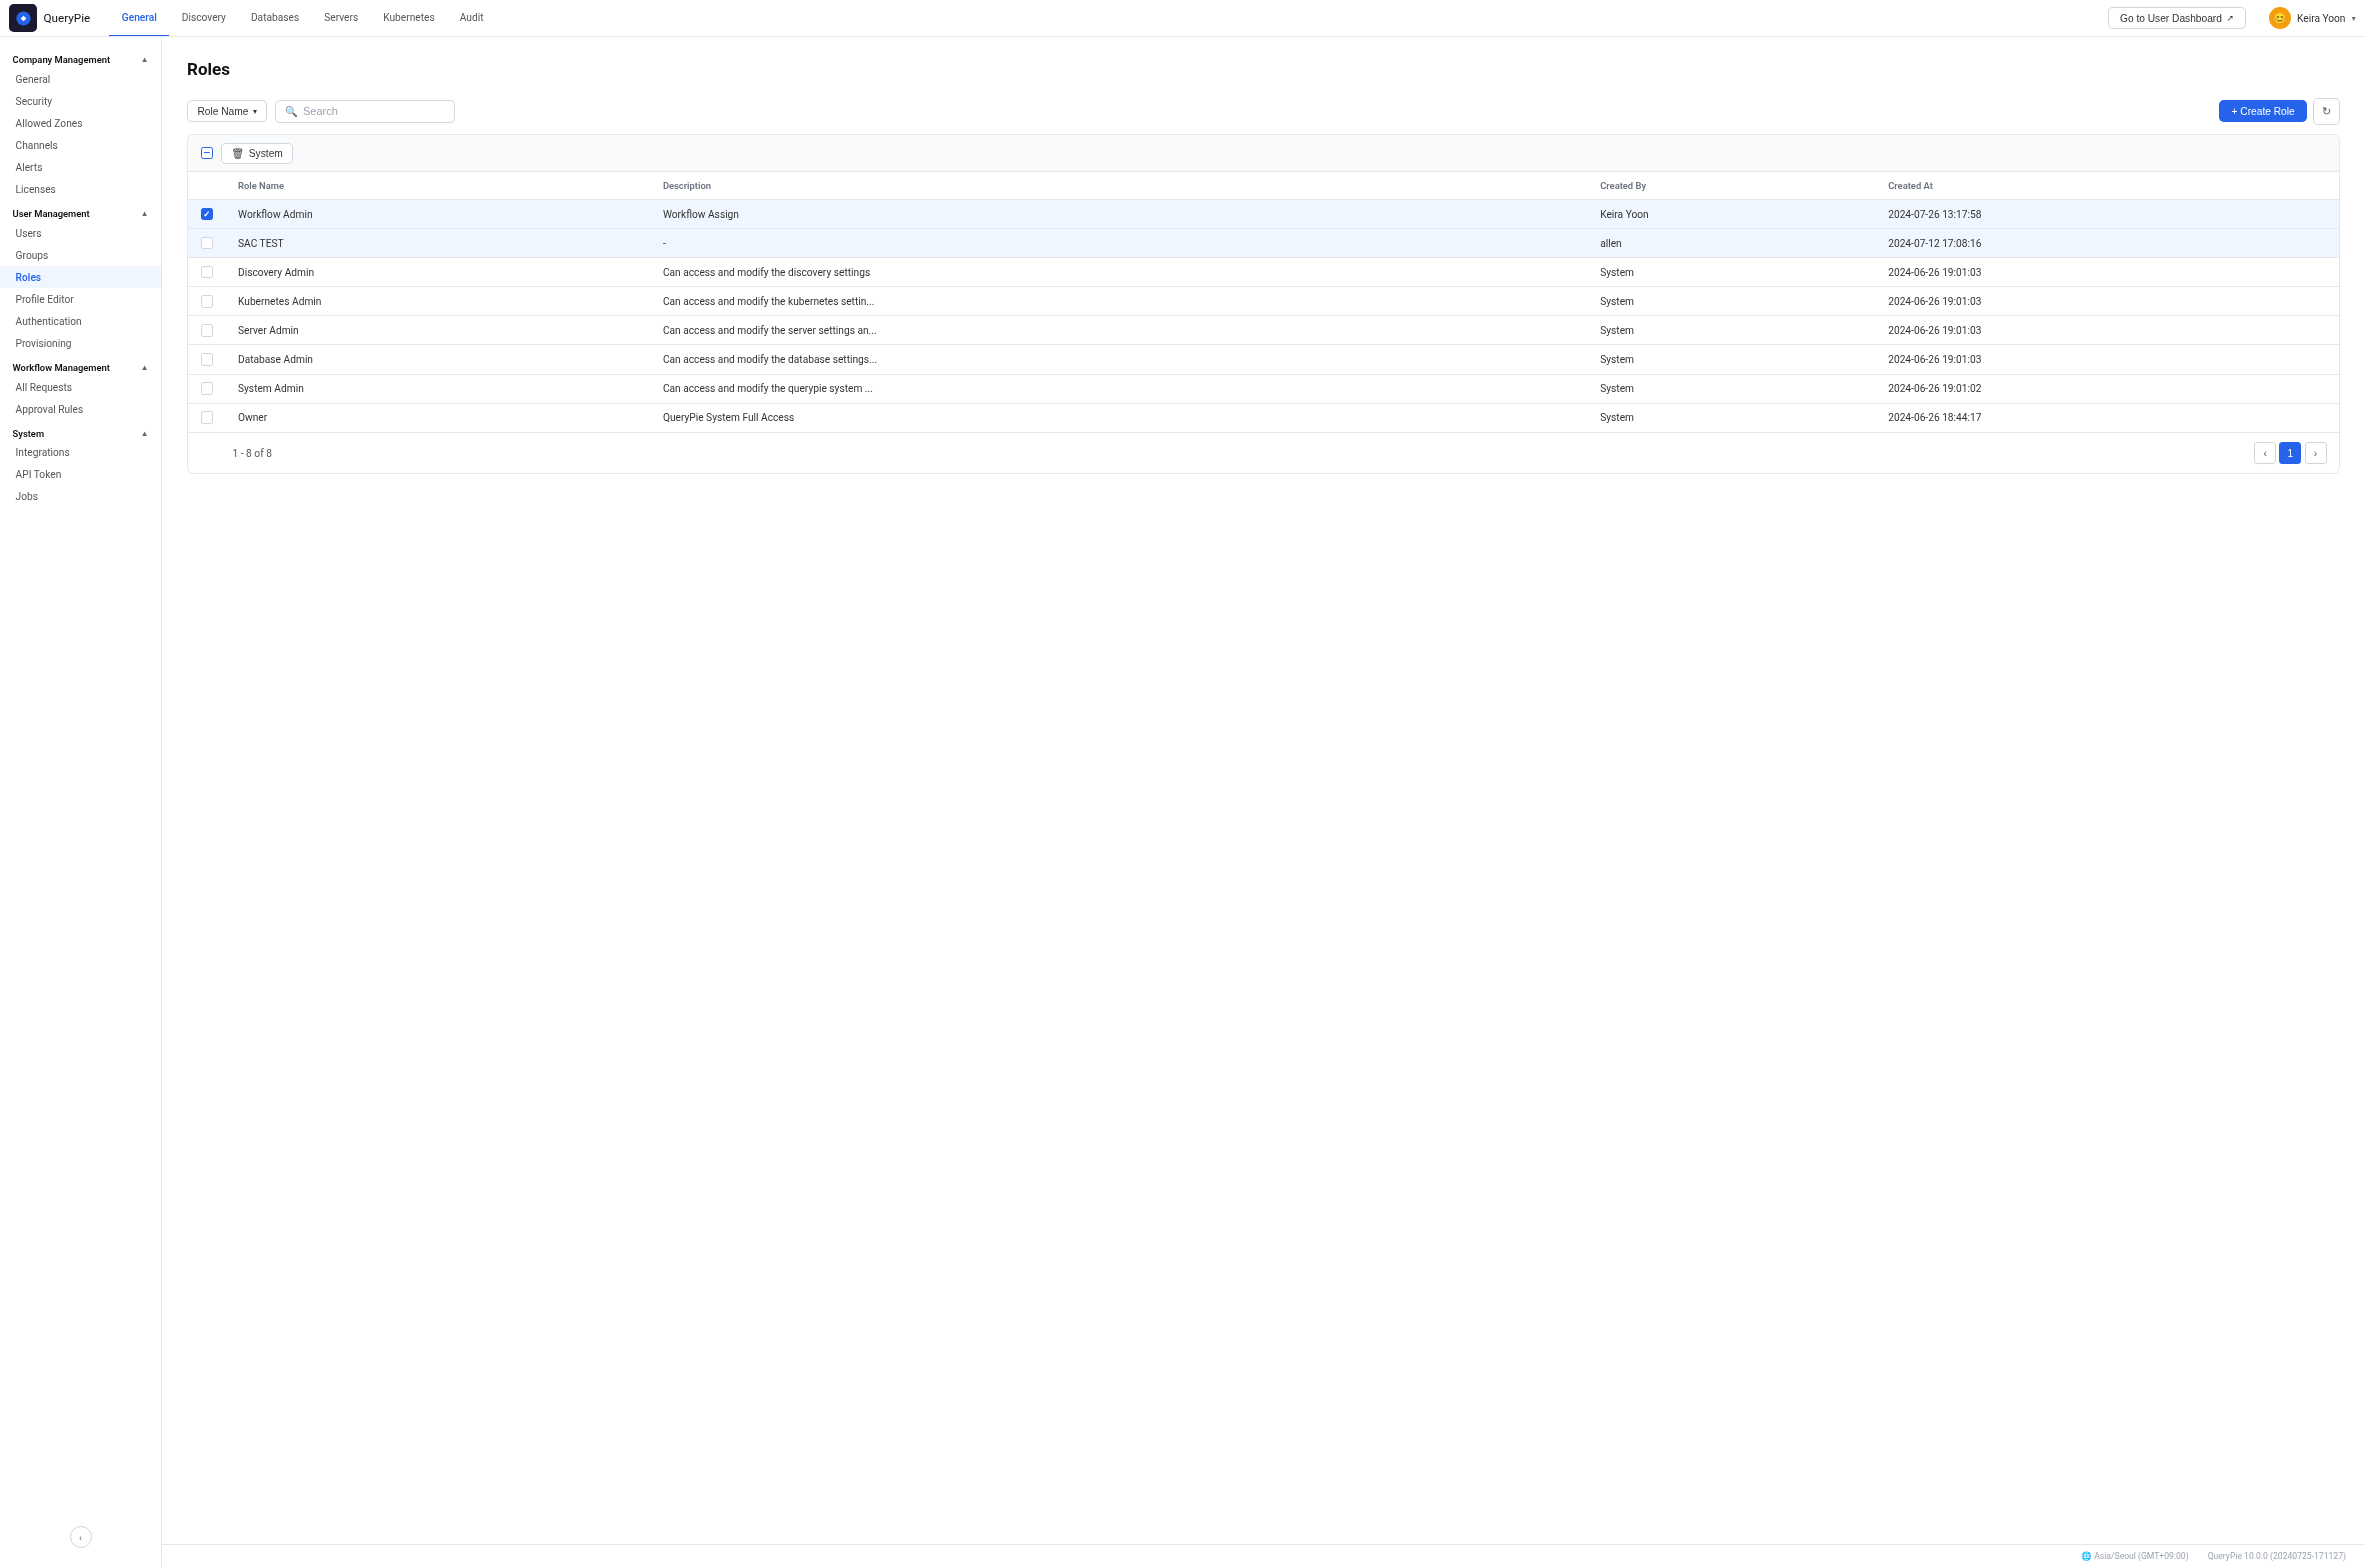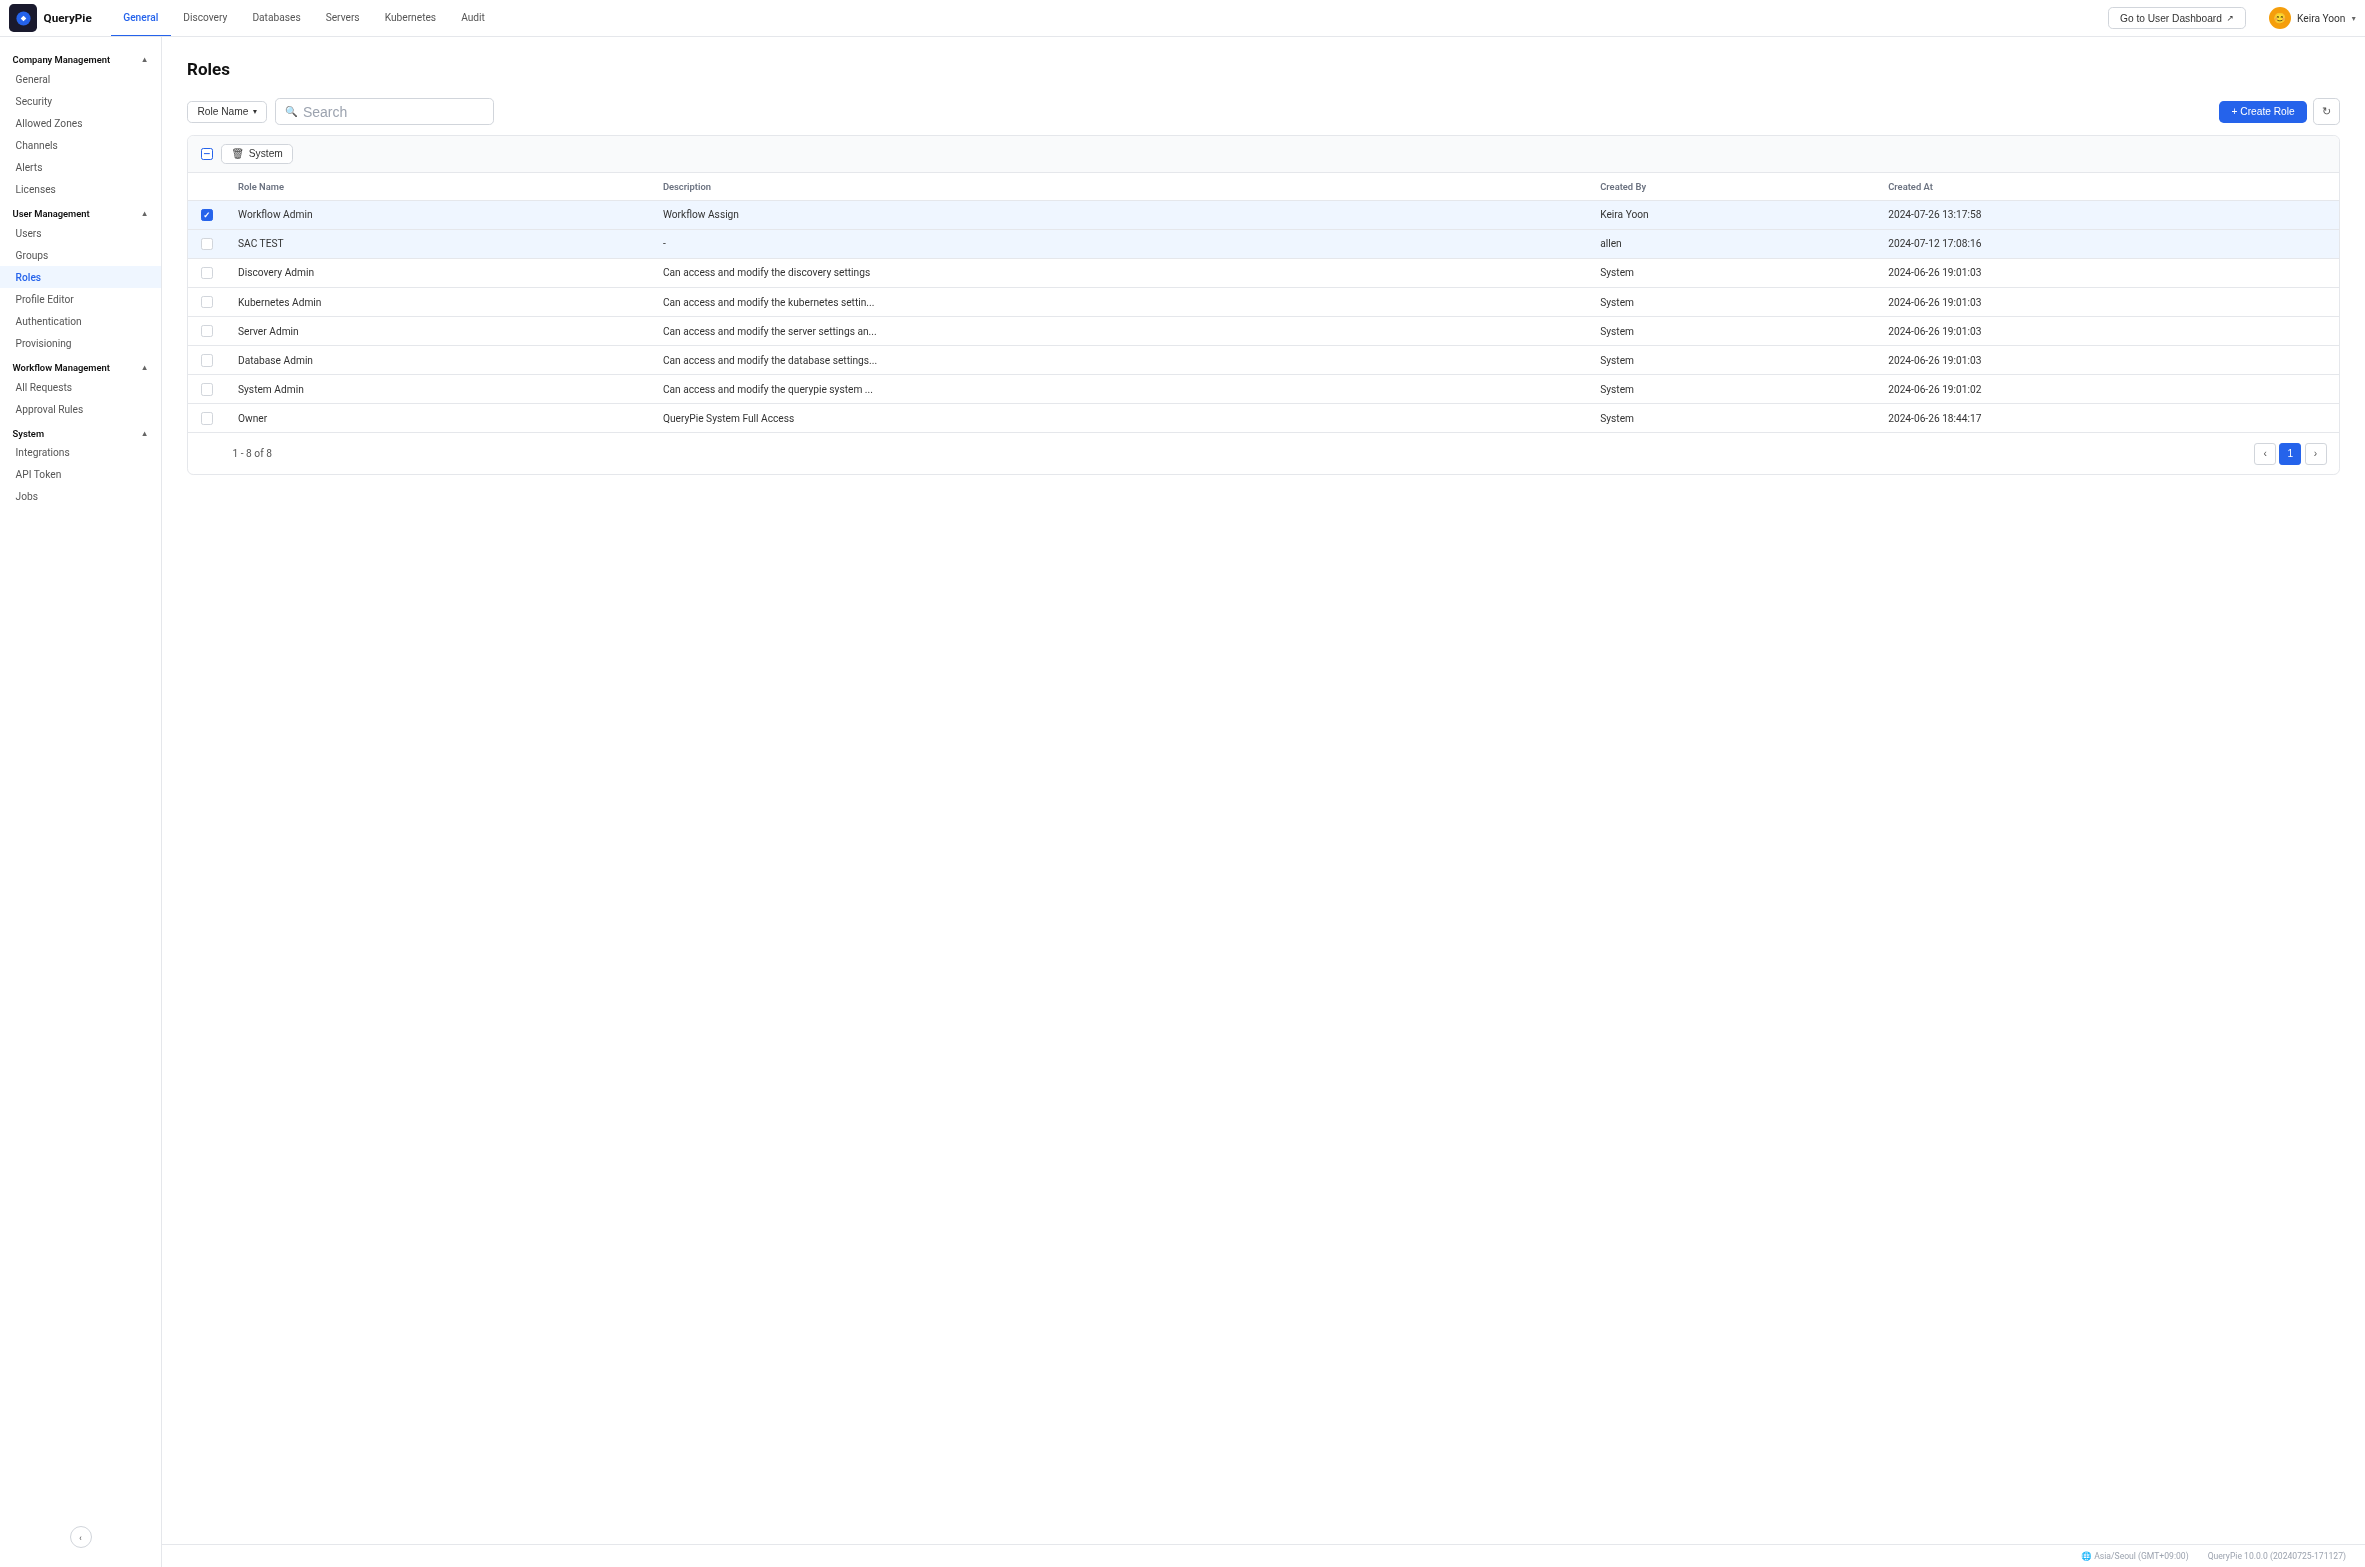--- a/index.html
+++ b/index.html
@@ -9,21 +9,21 @@
     .top-nav {
       display: flex; align-items: center; height: 37px; border-bottom: 0.8px solid #e5e7eb;
       padding: 0 9.4px; background: #fff; flex-shrink: 0; gap: 0;
     }
     .top-nav .logo {
       width: 28px; height: 28px; background: #1a1a2e; border-radius: 4.7px;
       display: flex; align-items: center; justify-content: center; margin-right: 6.2px; flex-shrink: 0;
     }
     .top-nav .logo svg { width: 17px; height: 17px; }
     .top-nav .app-name {
-      font-size: 11.7px; font-weight: 700; color: #111; margin-right: 19px;
+      font-size: 11.7px; font-weight: 400; color: #111; margin-right: 19px;
     }
     .nav-tabs { display: flex; align-items: center; height: 100%; gap: 0; }
     .nav-tab {
       padding: 0 12.5px; height: 100%; display: flex; align-items: center; cursor: pointer;
       font-size: 10.2px; color: #555; border-bottom: 1.6px solid transparent; white-space: nowrap;
     }
     .nav-tab.active { color: #2563eb; border-bottom-color: #2563eb; font-weight: 500; }
     .top-nav-right { margin-left: auto; display: flex; align-items: center; gap: 23px; }
     .go-dashboard-btn {
       display: flex; align-items: center; gap: 4.7px; padding: 4.7px 11px;
@@ -75,21 +75,21 @@
       display: flex; align-items: center; gap: 4.7px; padding: 4.7px 9.4px;
       border: 0.8px solid #d1d5db; border-radius: 4.7px; background: #fff;
       font-size: 10.2px; cursor: pointer; color: #333;
     }
     .search-box {
       display: flex; align-items: center; gap: 4.7px; padding: 4.7px 9.4px;
       border: 0.8px solid #d1d5db; border-radius: 4.7px; background: #fff;
       min-width: 156px;
     }
     .search-box input {
-      border: none; outline: none; font-size: 14px; color: #333;
+      border: none; outline: none; font-size: 11px; color: #333;
       background: transparent; width: 100%;
     }
     .search-box input::placeholder { color: #9ca3af; }
     .toolbar-right { margin-left: auto; display: flex; align-items: center; gap: 6.2px; padding-left: 40px; }
     .create-role-btn {
       display: flex; align-items: center; gap: 4.7px; padding: 5.5px 12.5px;
       background: #2563eb; color: #fff; border: none; border-radius: 4.7px;
       font-size: 10.2px; font-weight: 500; cursor: pointer;
     }
     .refresh-btn {

